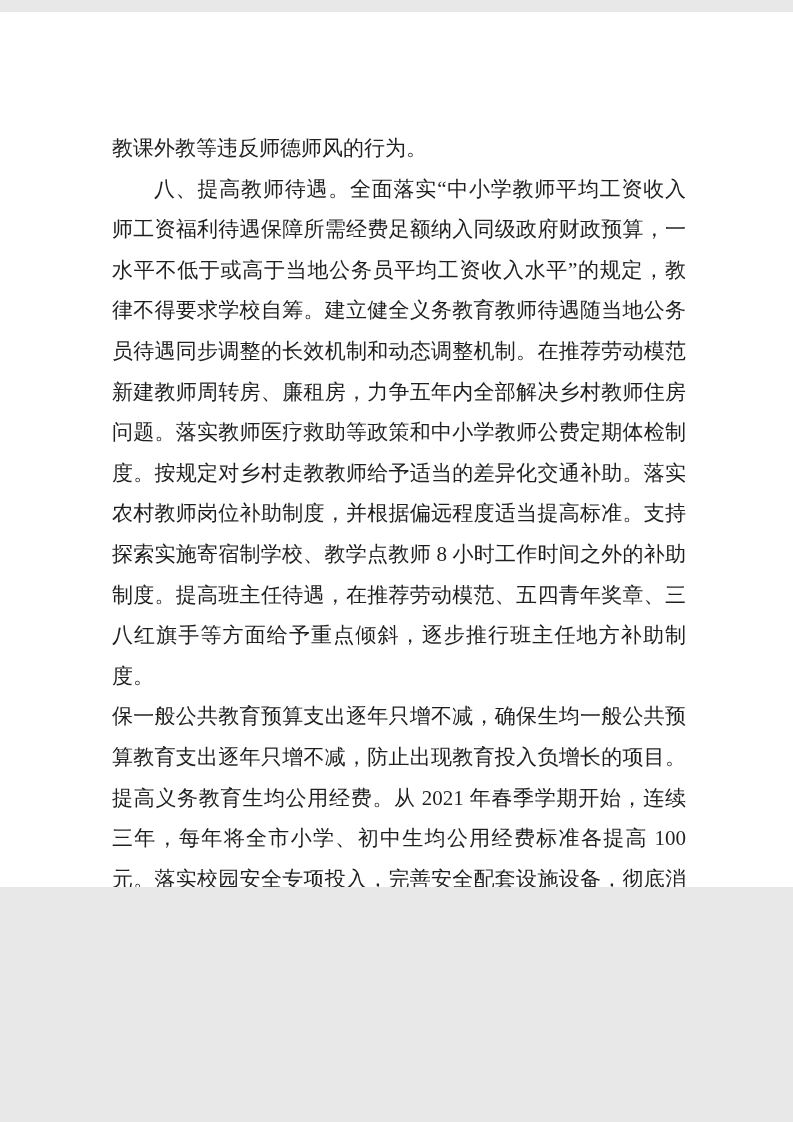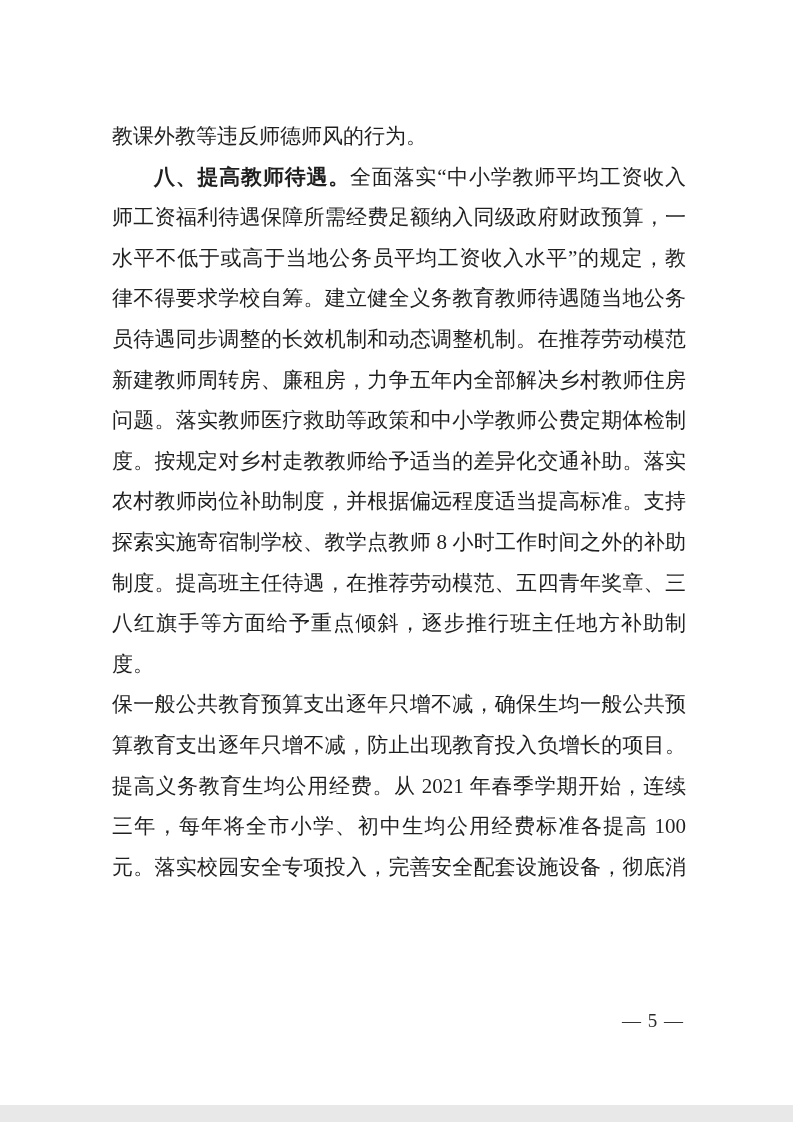--- a/index.html
+++ b/index.html
@@ -3,22 +3,22 @@
 <meta charset="utf-8">
 <style>
   html, body {
     margin: 0;
     padding: 0;
     background: #e8e8e8;
   }
   .page {
     position: relative;
     width: 793px;
-    height: 1105px;
-    margin: 0 auto;
+    height: 875px;
+    margin: 12px auto;
     background: #ffffff;
     overflow: hidden;
     font-family: "Liberation Serif", serif;
   }
   .content {
     position: absolute;
     left: 112px;
     top: 116px;
     width: 574px;
     font-size: 21px;
@@ -34,21 +34,21 @@
   
   .line.pl {
     text-align-last: left;
   }
   
   .line.ind {
     text-indent: 42px;
   }
   
   .hd {
-    font-weight: 700;
+    font-weight: 400;
     font-family: "Liberation Sans", sans-serif;
   }
   .footer {
     position: absolute;
     top: 1006px;
     right: 109px;
     font-size: 19px;
     line-height: 30px;
     color: #2a2a2a;
     letter-spacing: 1px;

